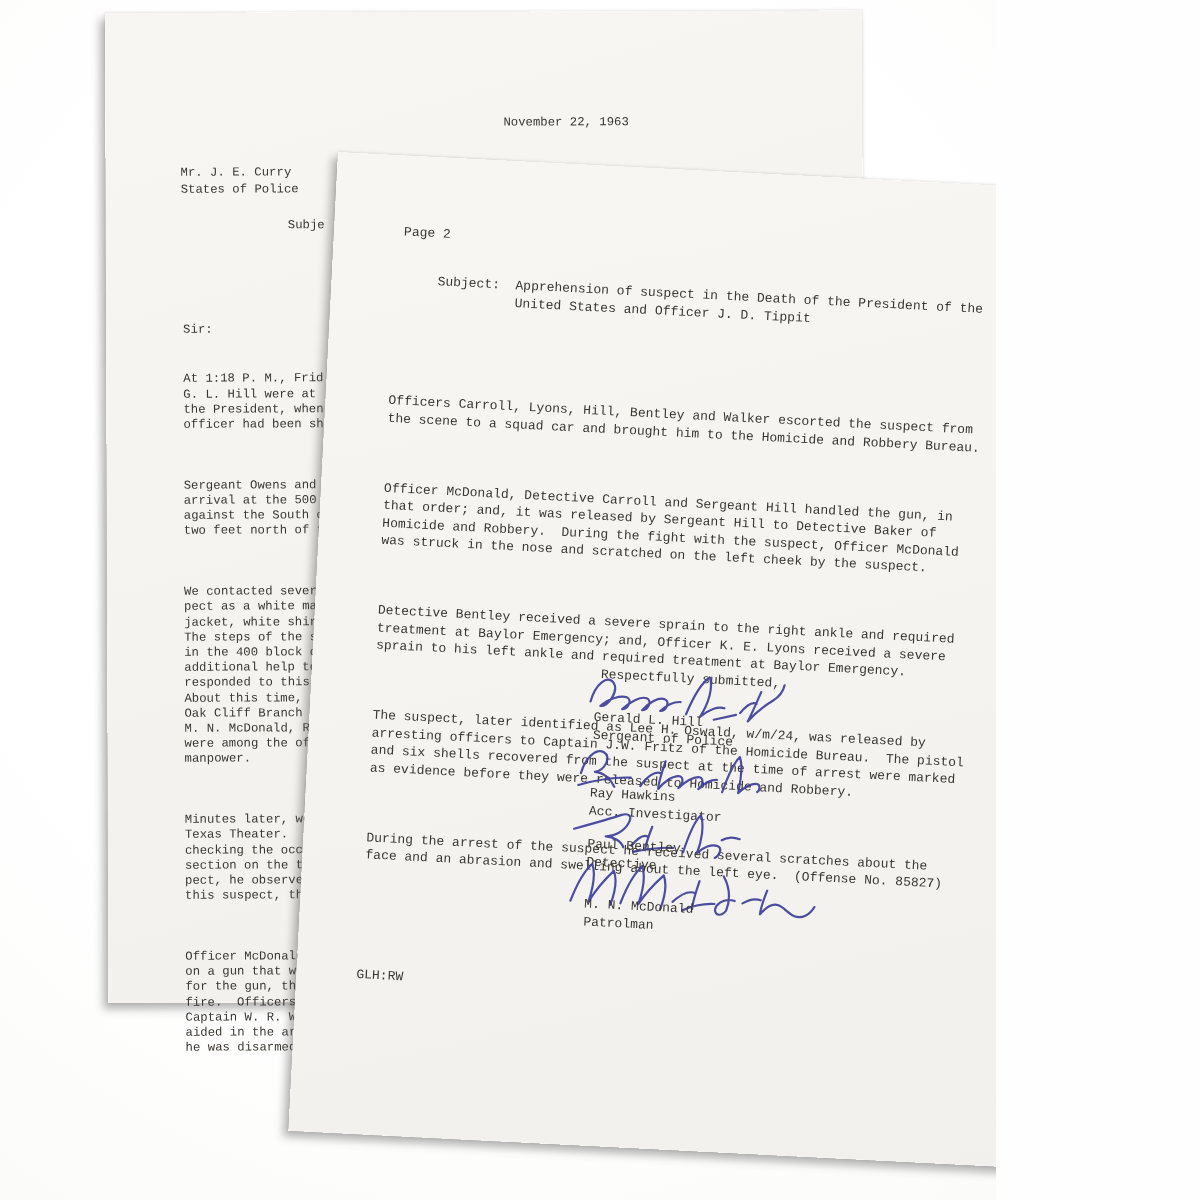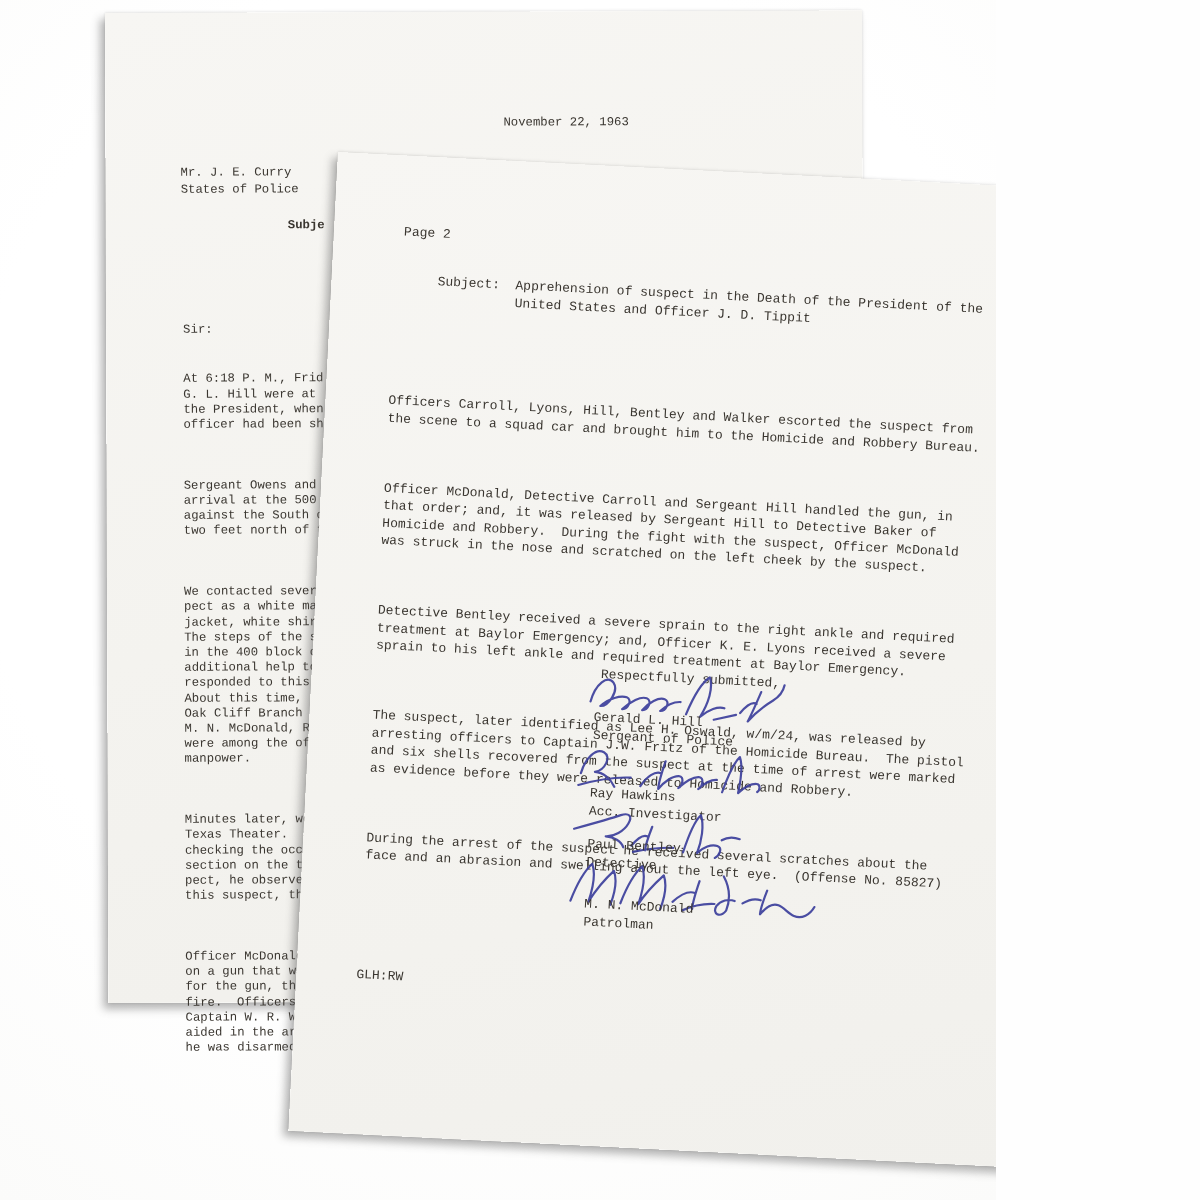--- a/index.html
+++ b/index.html
@@ -26,24 +26,24 @@
 </style>
 </head>
 <body>
 
 <div class="scene">
 
   <div class="page page-back">
     <div class="typed t-back" style="left:398px;top:104px;">November 22, 1963</div>
     <div class="typed t-back" style="left:75px;top:152px;line-height:17px;">Mr. J. E. Curry
 States of Police</div>
-    <div class="typed t-back" style="left:182px;top:206px;font-weight:bold;">Subje</div>
+    <div class="typed t-back" style="left:182px;top:206px;">Subje</div>
     <div class="typed t-back" style="left:77px;top:310px;">Sir:</div>
     <div class="typed t-back bp-paras" style="left:77px;top:329px;">
-      <div class="para">At 6:18 P. M., Frid
+      <div class="para">At 1:18 P. M., Frid
 G. L. Hill were at
 the President, when
 officer had been sh</div>
       <div class="para">Sergeant Owens and
 arrival at the 500
 against the South c
 two feet north of t</div>
       <div class="para">We contacted sever
 pect as a white ma
 jacket, white shir

